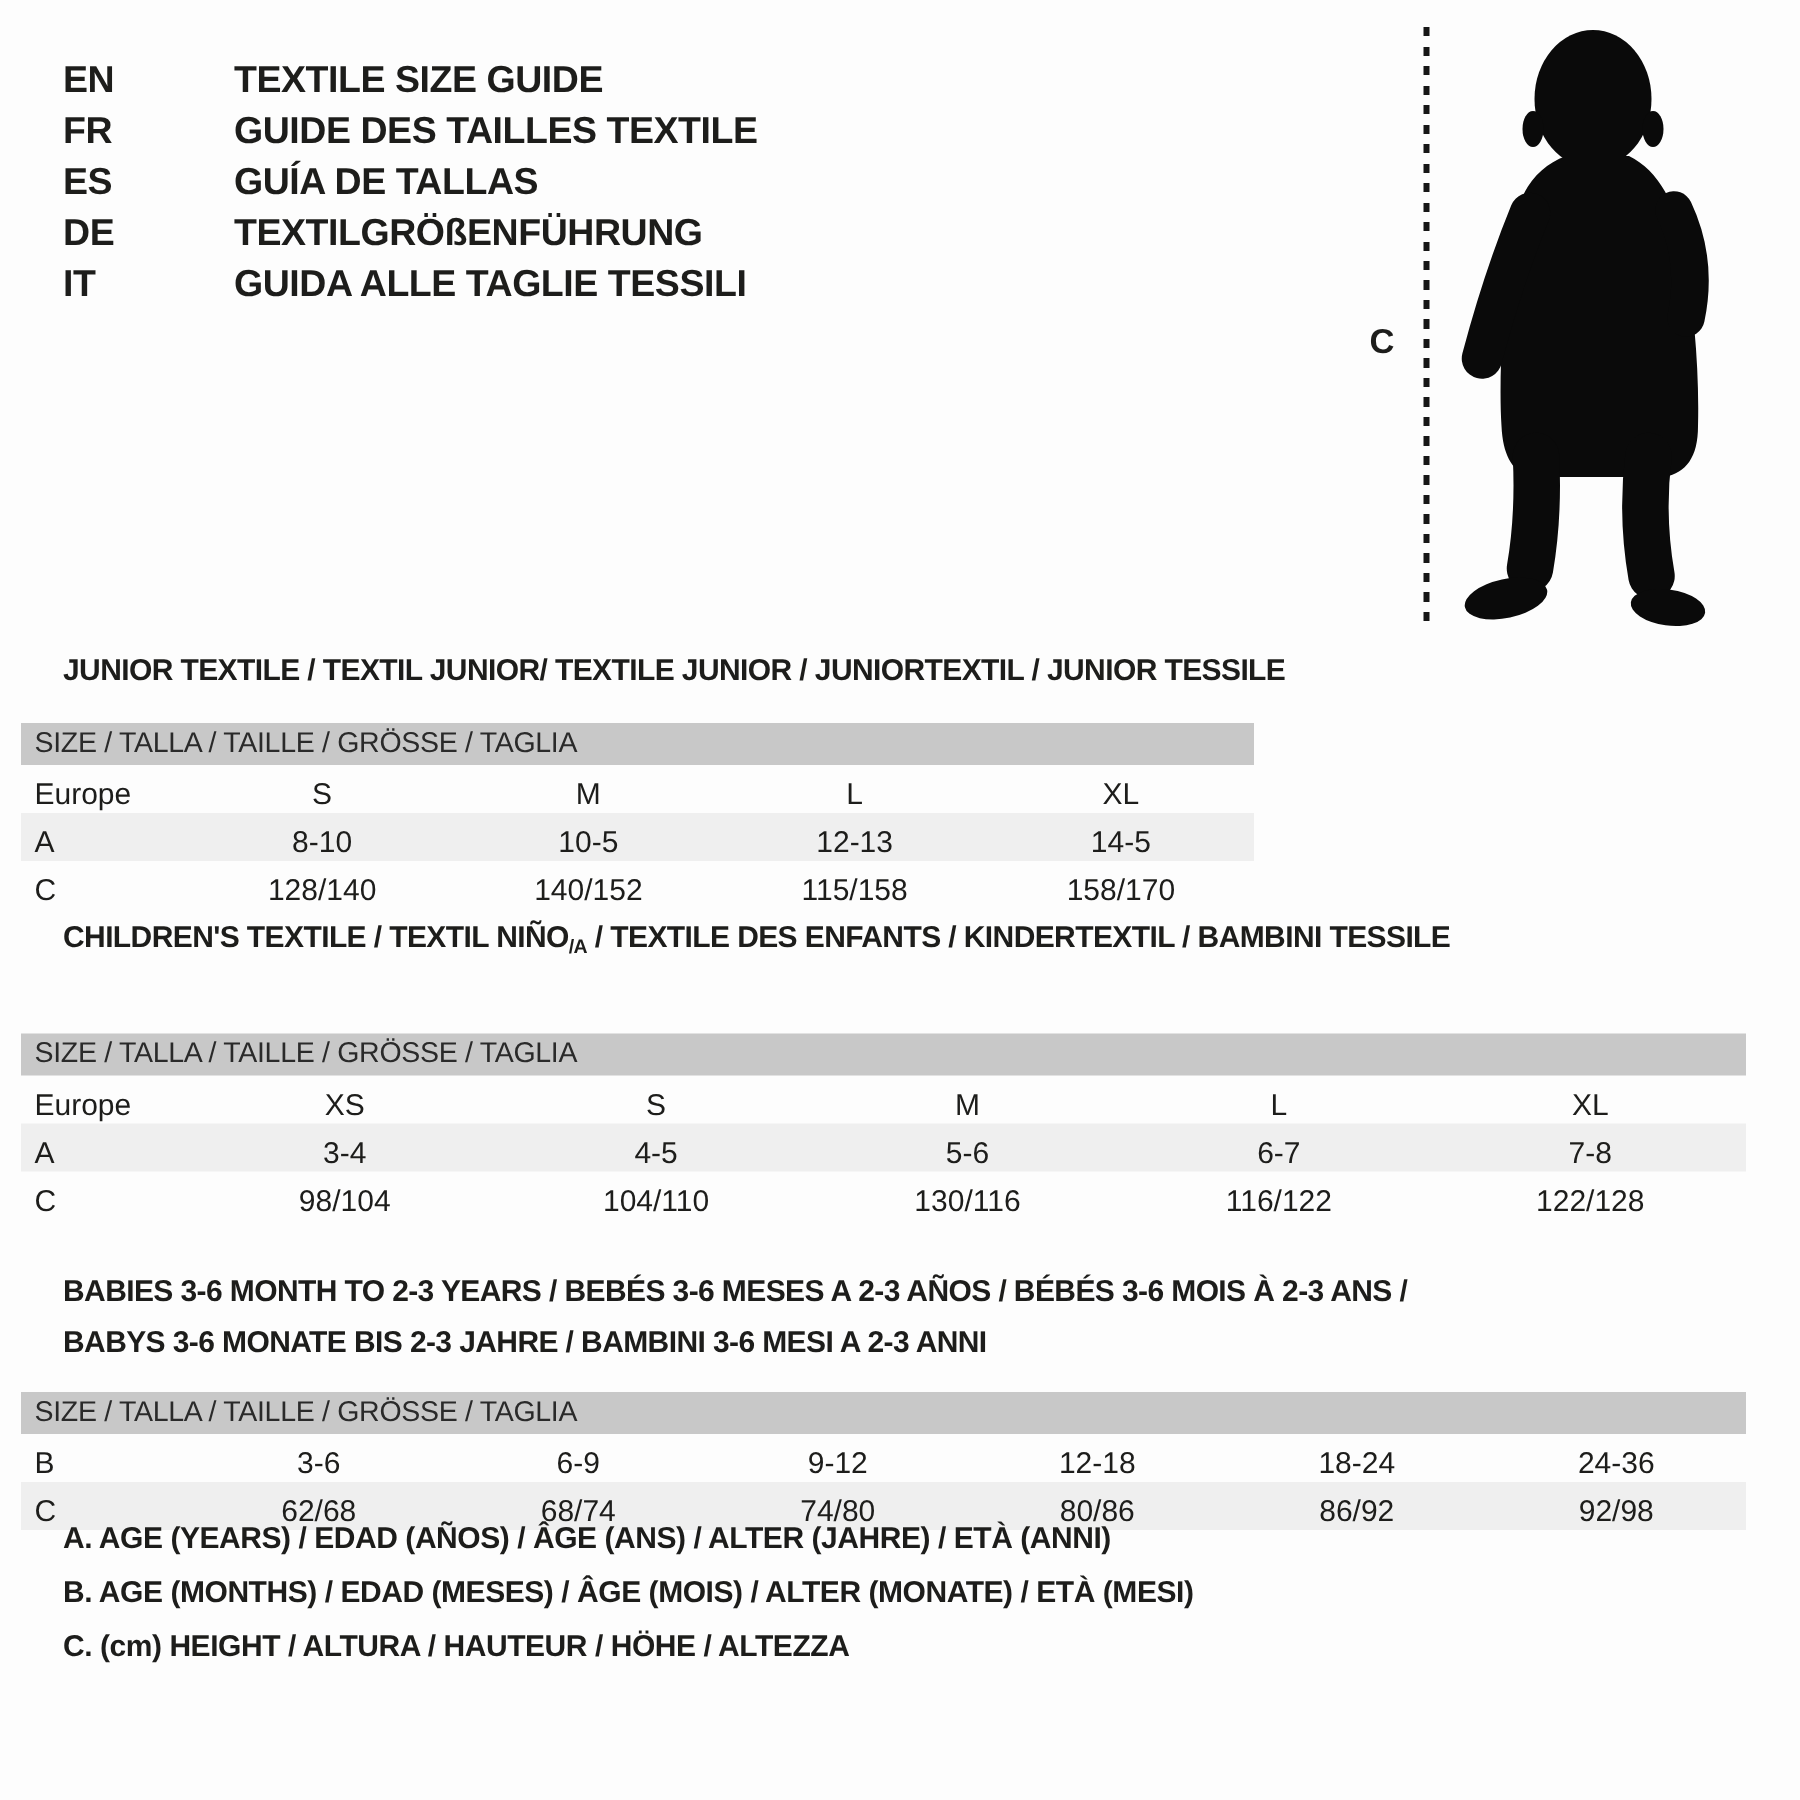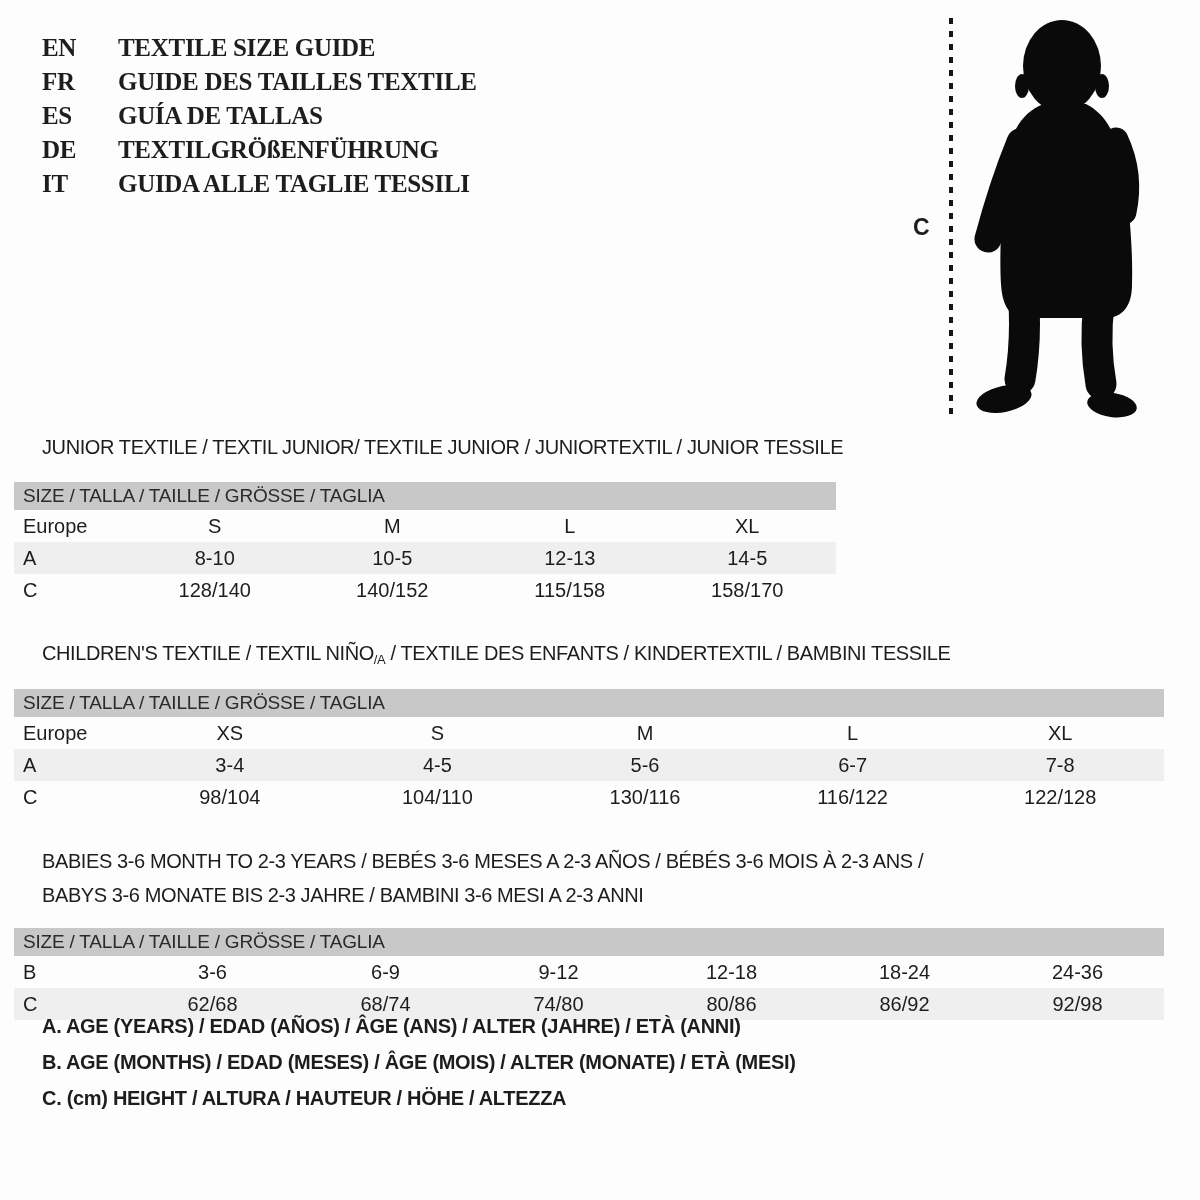--- a/index.html
+++ b/index.html
@@ -4,56 +4,56 @@
 <title>Textile Size Guide</title>
 <style>
   html,body{margin:0;padding:0;}
   body{
     width:1200px;height:1200px;position:relative;overflow:hidden;
     background:#fdfdfd;color:#1d1d1b;
     font-family:"Liberation Sans", sans-serif;
   }
   
   .lang-block{position:absolute;left:42px;top:34px;}
-  .lang-row{display:flex;height:34px;align-items:flex-start;font-family:Liberation Serif, serif;}
+  .lang-row{display:flex;height:34px;align-items:flex-end;}
   .lang-code{width:76px;font-size:25px;font-weight:700;letter-spacing:-0.3px;}
-  .lang-title{font-size:25px;font-weight:700;letter-spacing:-0.3px;white-space:nowrap;}
+  .lang-title{font-size:25px;font-weight:700;letter-spacing:-0.3px;white-space:nowrap;margin-left:38px;}
 
   
   .figure{position:absolute;left:905px;top:10px;width:290px;height:415px;}
   .dash-line{
     position:absolute;left:44px;top:8px;width:4px;height:402px;
     background:repeating-linear-gradient(to bottom,#161616 0 6px,transparent 6px 13px);
   }
   .height-label{position:absolute;left:8px;top:204px;font-size:23px;font-weight:700;}
   .silhouette{position:absolute;left:55px;top:4px;}
 
   
   .section-title{
-    position:absolute;left:42px;font-size:20px;font-weight:400;
+    position:absolute;left:42px;font-size:20px;font-weight:700;
     letter-spacing:-0.4px;white-space:nowrap;
   }
   .title-sub{font-size:13px;position:relative;bottom:-4px;}
 
   .size-table{position:absolute;left:14px;}
   .size-header{
     height:28px;line-height:28px;background:#c8c8c8;color:#2a2a2a;
     padding-left:9px;font-size:19px;letter-spacing:-0.2px;
   }
-  .t-row{display:flex;height:32px;align-items:center;font-size:20px;}
+  .t-row{display:flex;height:32px;align-items:flex-end;font-size:20px;}
   .t-row.alt{background:#efefef;}
   .row-label{width:112px;padding-left:9px;box-sizing:border-box;}
   .cell{flex:1;text-align:center;white-space:nowrap;}
 
   .tbl-junior{top:482px;width:822px;}
   .tbl-children{top:689px;width:1150px;}
   .tbl-babies{top:928px;width:1150px;}
 
   .title-junior{top:436px;}
-  .title-children{top:642px;}
+  .title-children{top:614px;}
   .title-babies-1{top:850px;}
   .title-babies-2{top:884px;}
 
   
   .footnotes{position:absolute;left:42px;top:1008px;}
   .footnote{height:36px;line-height:36px;font-size:20px;font-weight:700;
     letter-spacing:-0.3px;white-space:nowrap;}
 </style>
 </head>
 <body>

